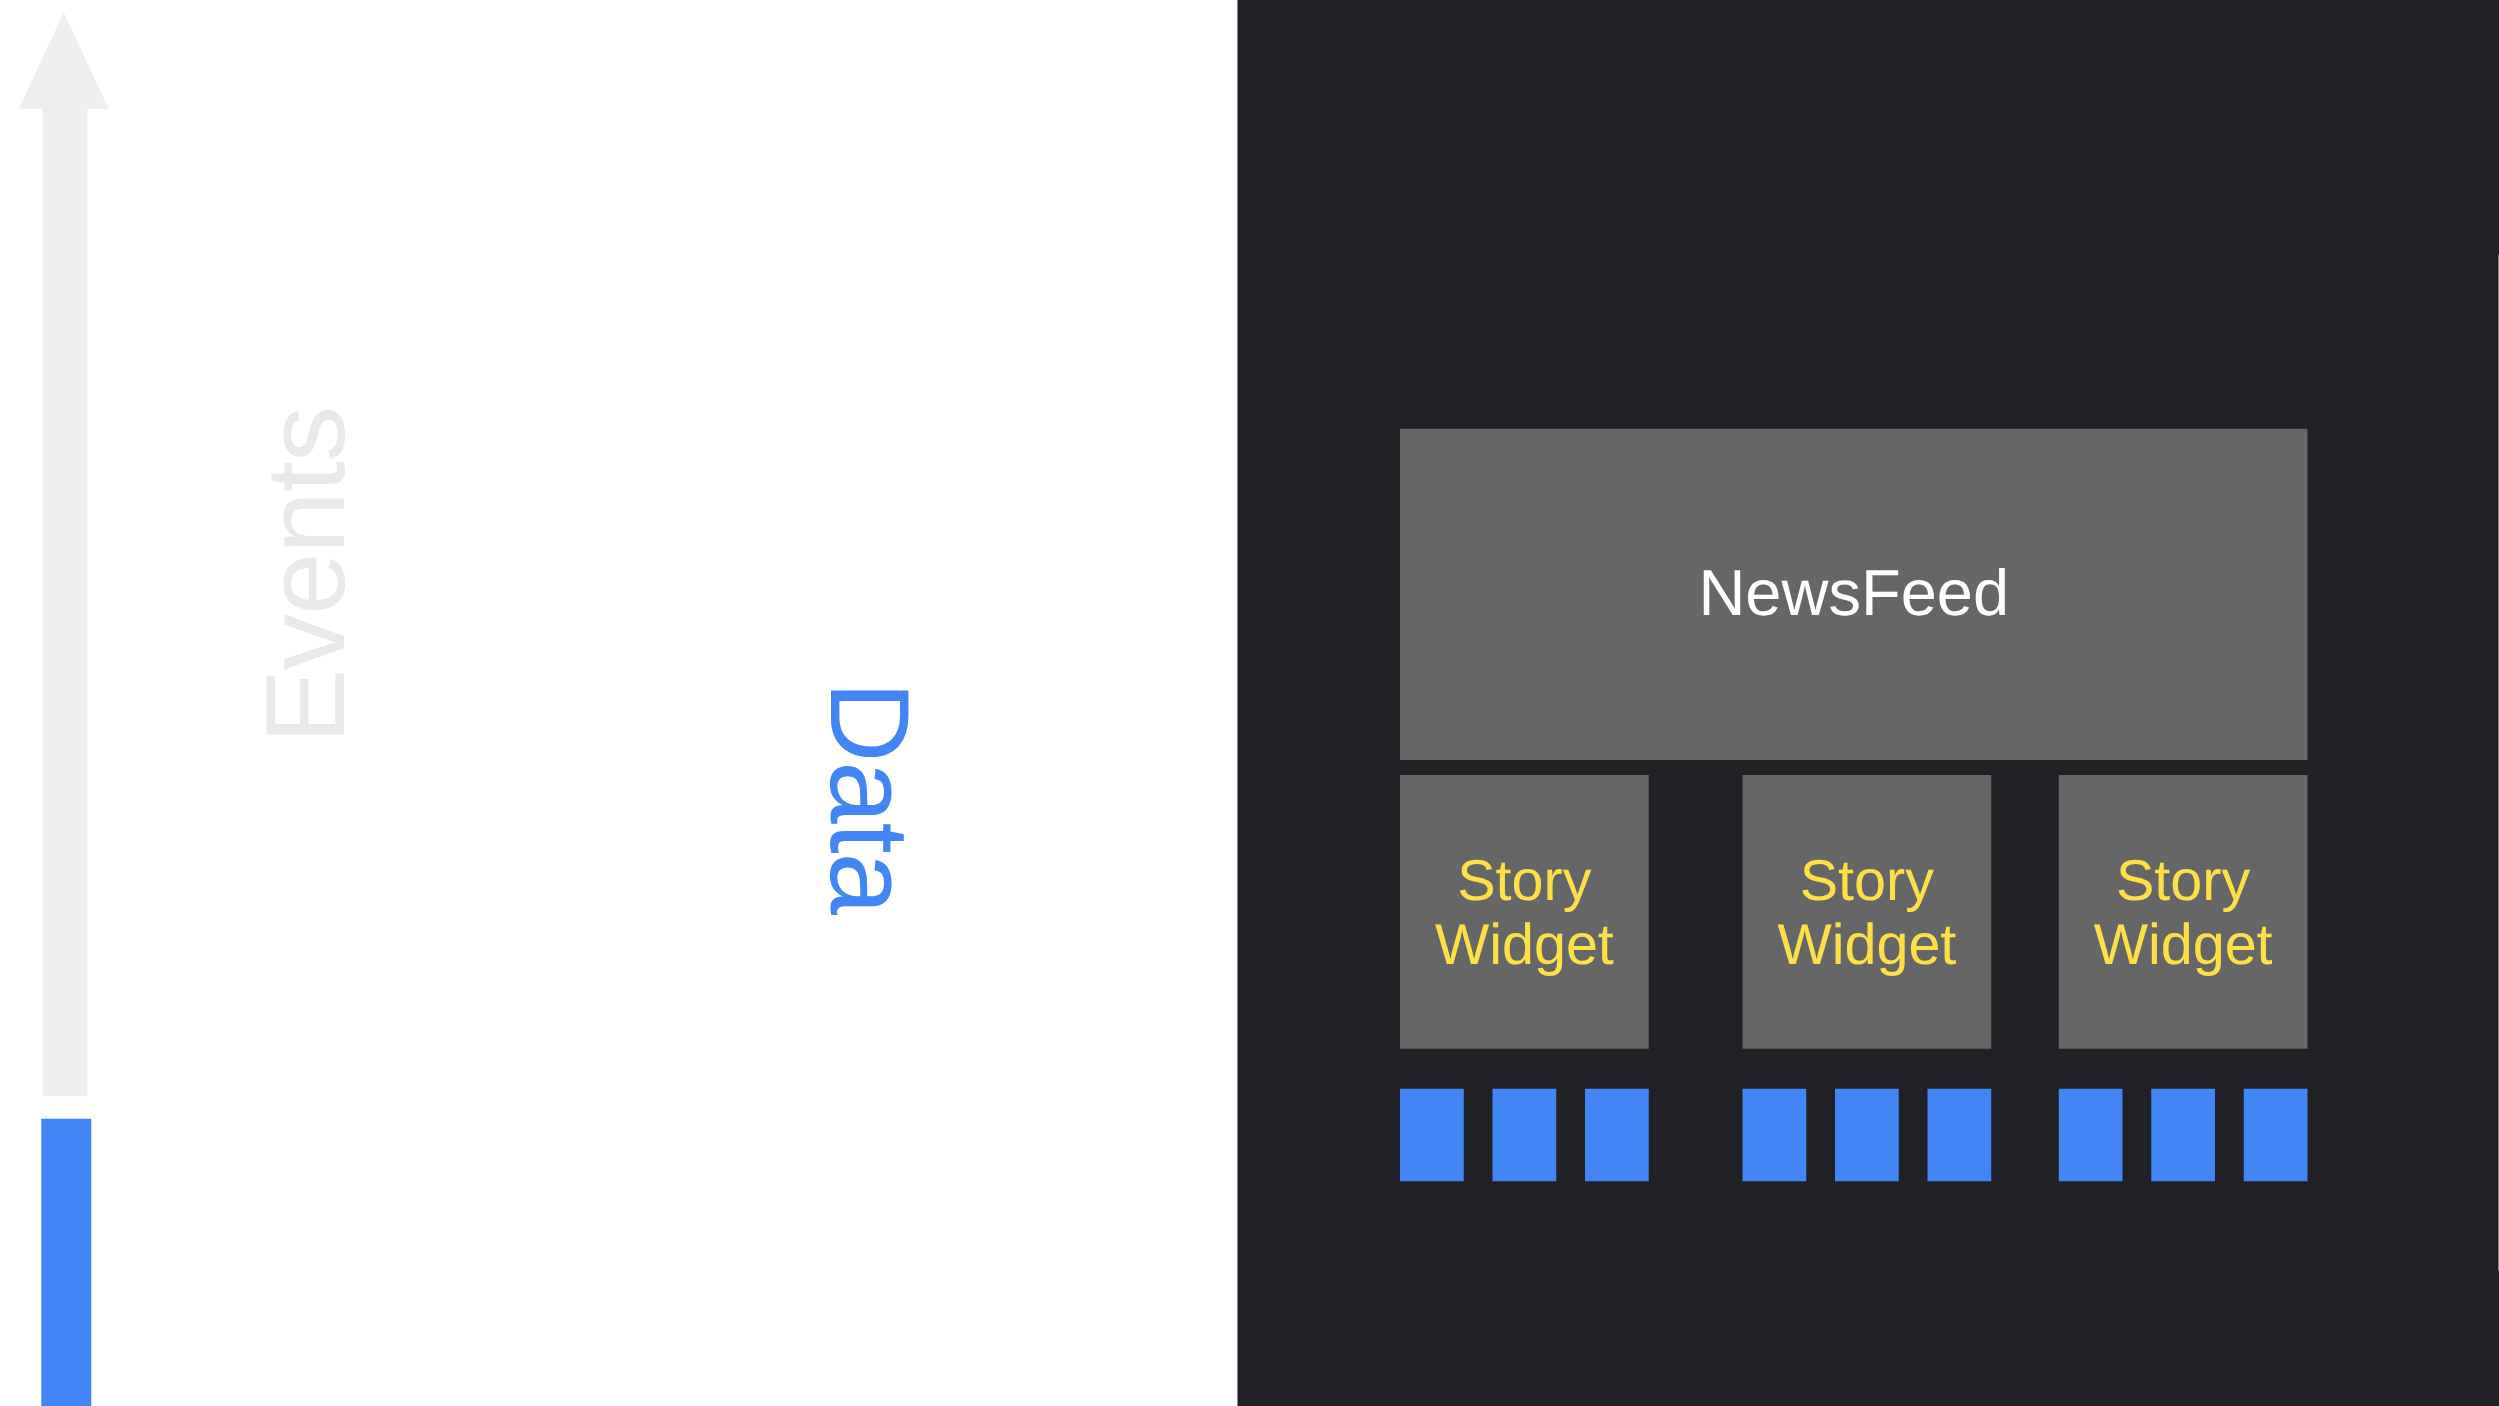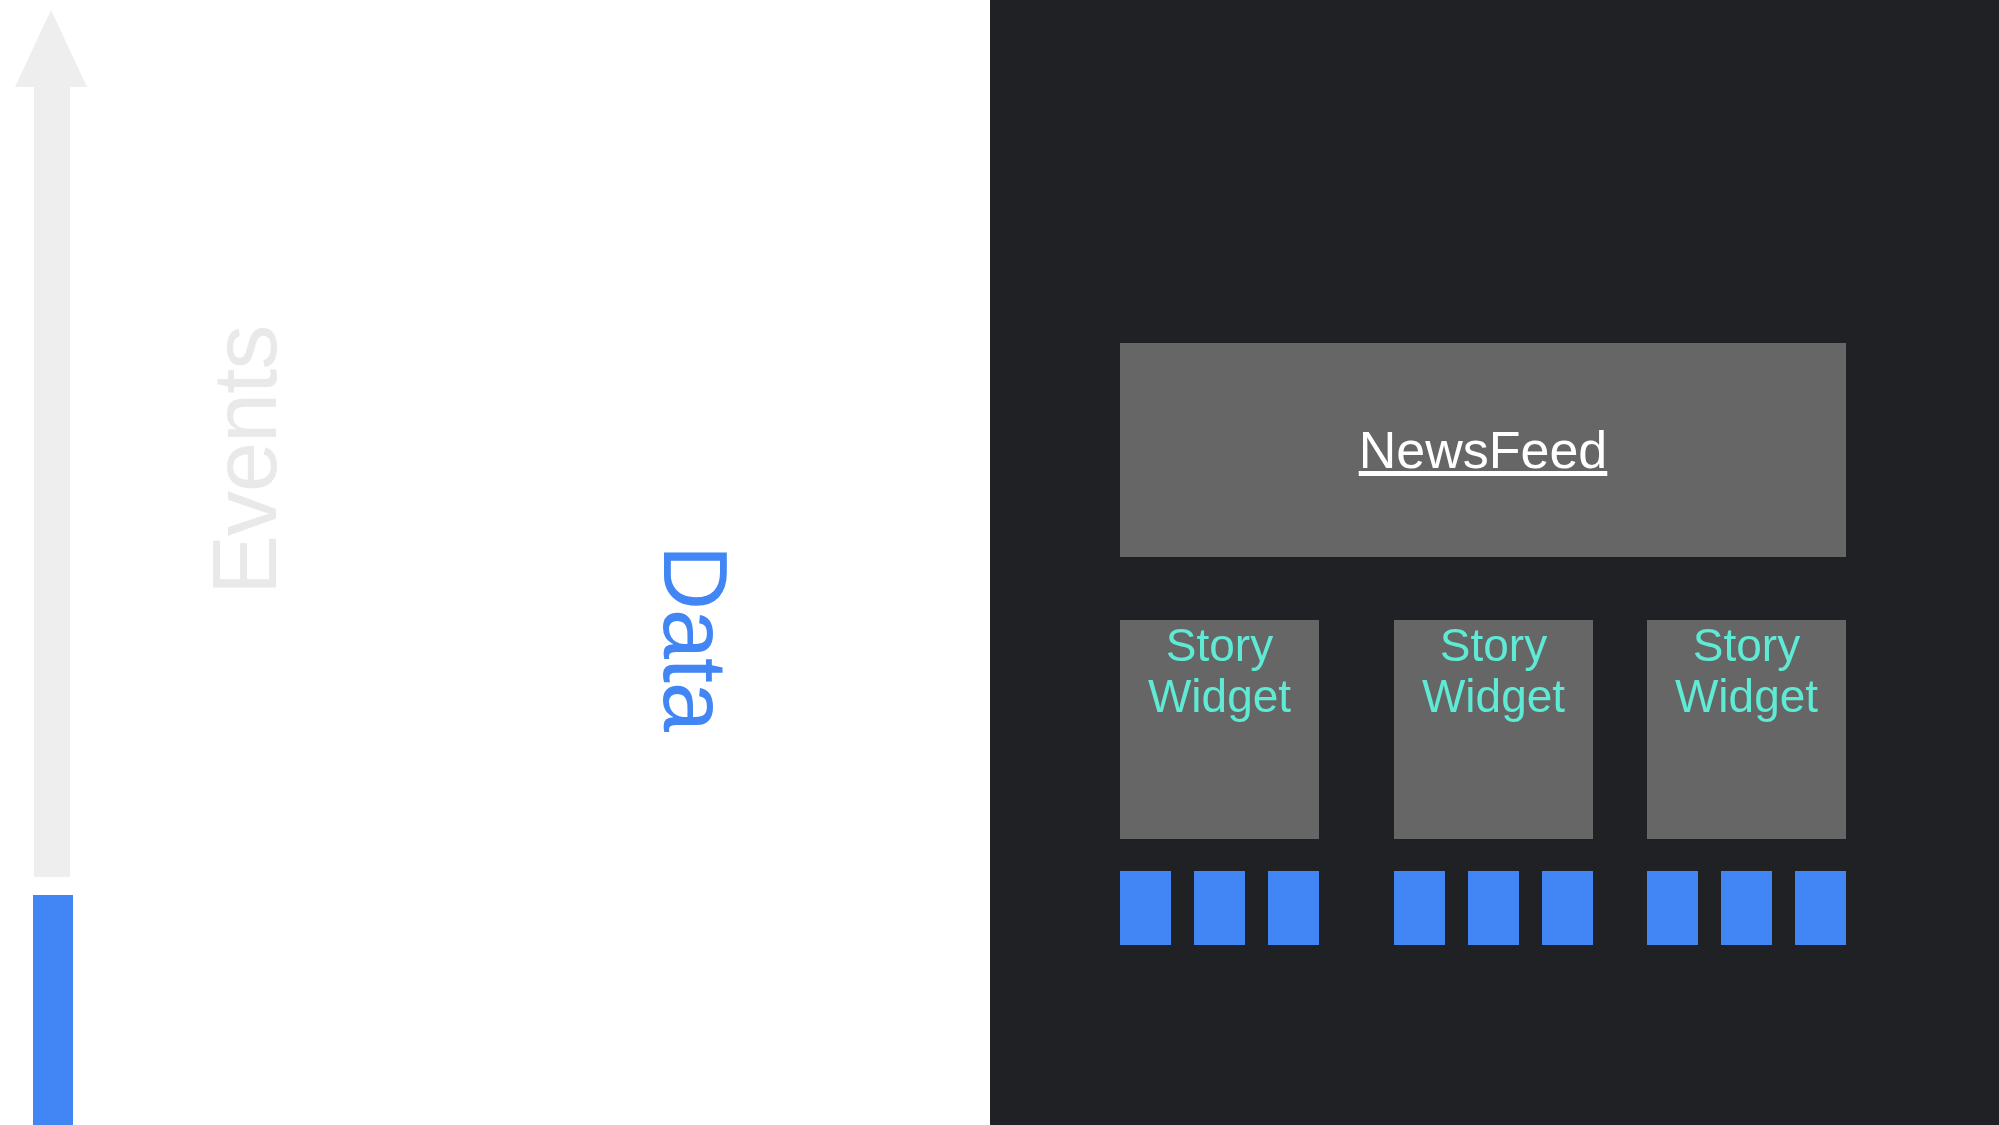--- a/index.html
+++ b/index.html
@@ -100,43 +100,42 @@
     top: 83px;
     width: 726px;
     height: 195px;
     font-size: 52px;
   }
   
   #box-newsfeed {
     left: 130px;
     top: 343px;
     width: 726px;
-    height: 214px;
+    height: 265px;
     font-size: 52px;
-    text-decoration: underline;
   }
 
   
   .story-col {
     position: absolute;
     top: 620px;
     width: 199px;
   }
   #story-col-0 { left: 130px; }
   #story-col-1 { left: 404px; }
   #story-col-2 { left: 657px; }
 
   .story-box {
     position: relative;
     width: 199px;
     height: 219px;
     background: #666666;
-    color: #5eead4;
+    color: #fde047;
     display: flex;
-    align-items: flex-start;
+    align-items: center;
     justify-content: center;
     text-align: center;
     font-size: 46px;
     line-height: 1.1;
     box-sizing: border-box;
   }
 
   .leaf-row {
     position: relative;
     margin-top: 32px;

